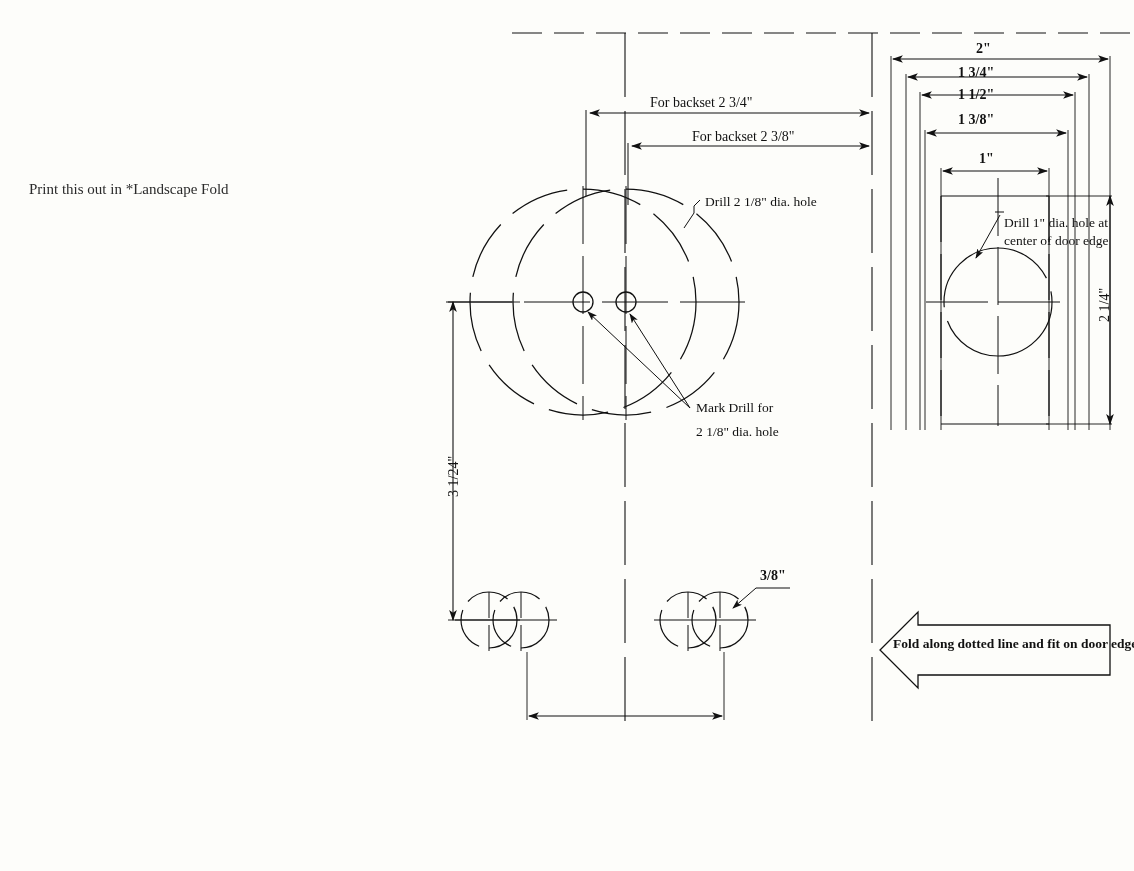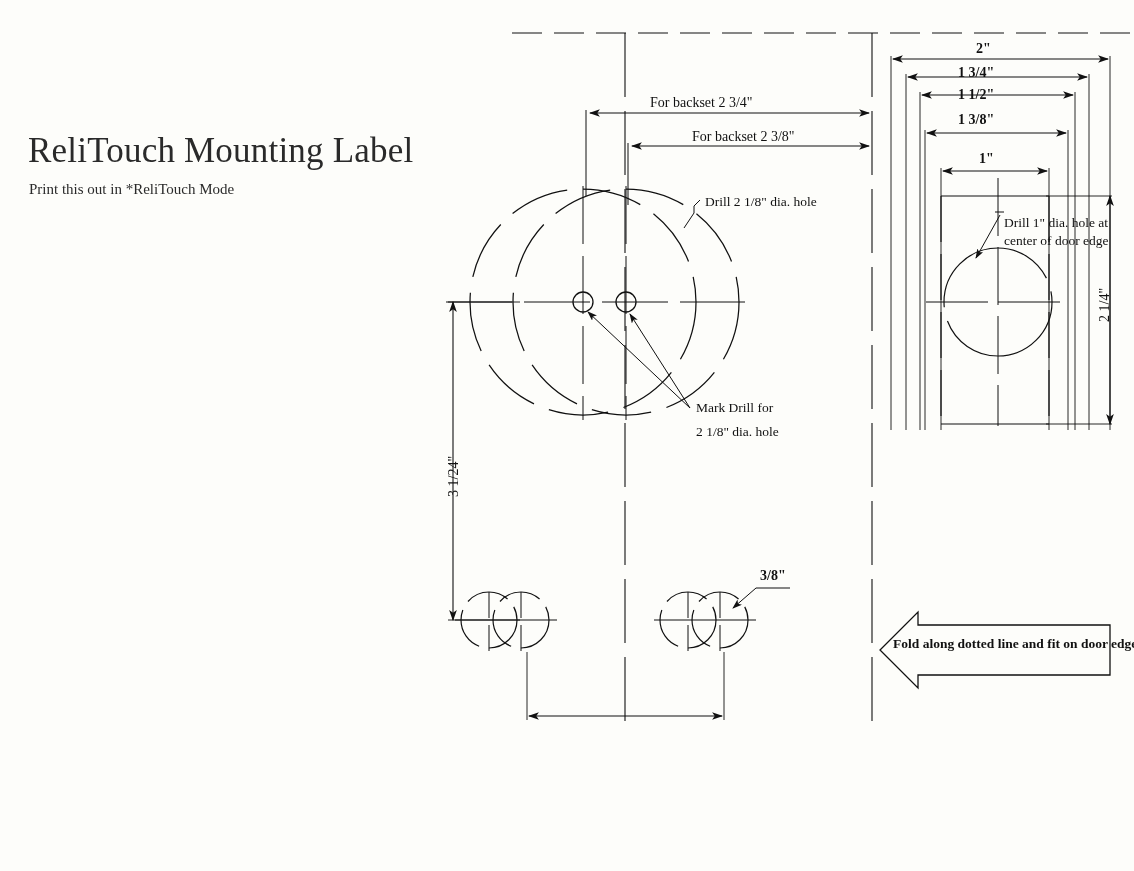--- a/index.html
+++ b/index.html
@@ -80,22 +80,21 @@
     left: 0; top: 0;
     width: 1134px;
     height: 871px;
   }
 </style>
 </head>
 <body>
 
 <div id="page">
 
-  <div class="title">ReliTouch Mounting Label</div>
-  <div class="subtitle">Print this out in *ReliTouch Mode</div>
+  <div class="subtitle">Print this out in *Landscape Fold</div>
 
   <div class="dimlabel" style="left:650px; top:95px;">For  backset  2 3/4"</div>
   <div class="dimlabel" style="left:692px; top:129px;">For  backset  2 3/8"</div>
 
   <div class="dimlabel bold" style="left:976px; top:41px;">2"</div>
   <div class="dimlabel bold" style="left:958px; top:65px;">1 3/4"</div>
   <div class="dimlabel bold" style="left:958px; top:87px;">1 1/2"</div>
   <div class="dimlabel bold" style="left:958px; top:112px;">1 3/8"</div>
   <div class="dimlabel bold" style="left:979px; top:151px;">1"</div>
 

